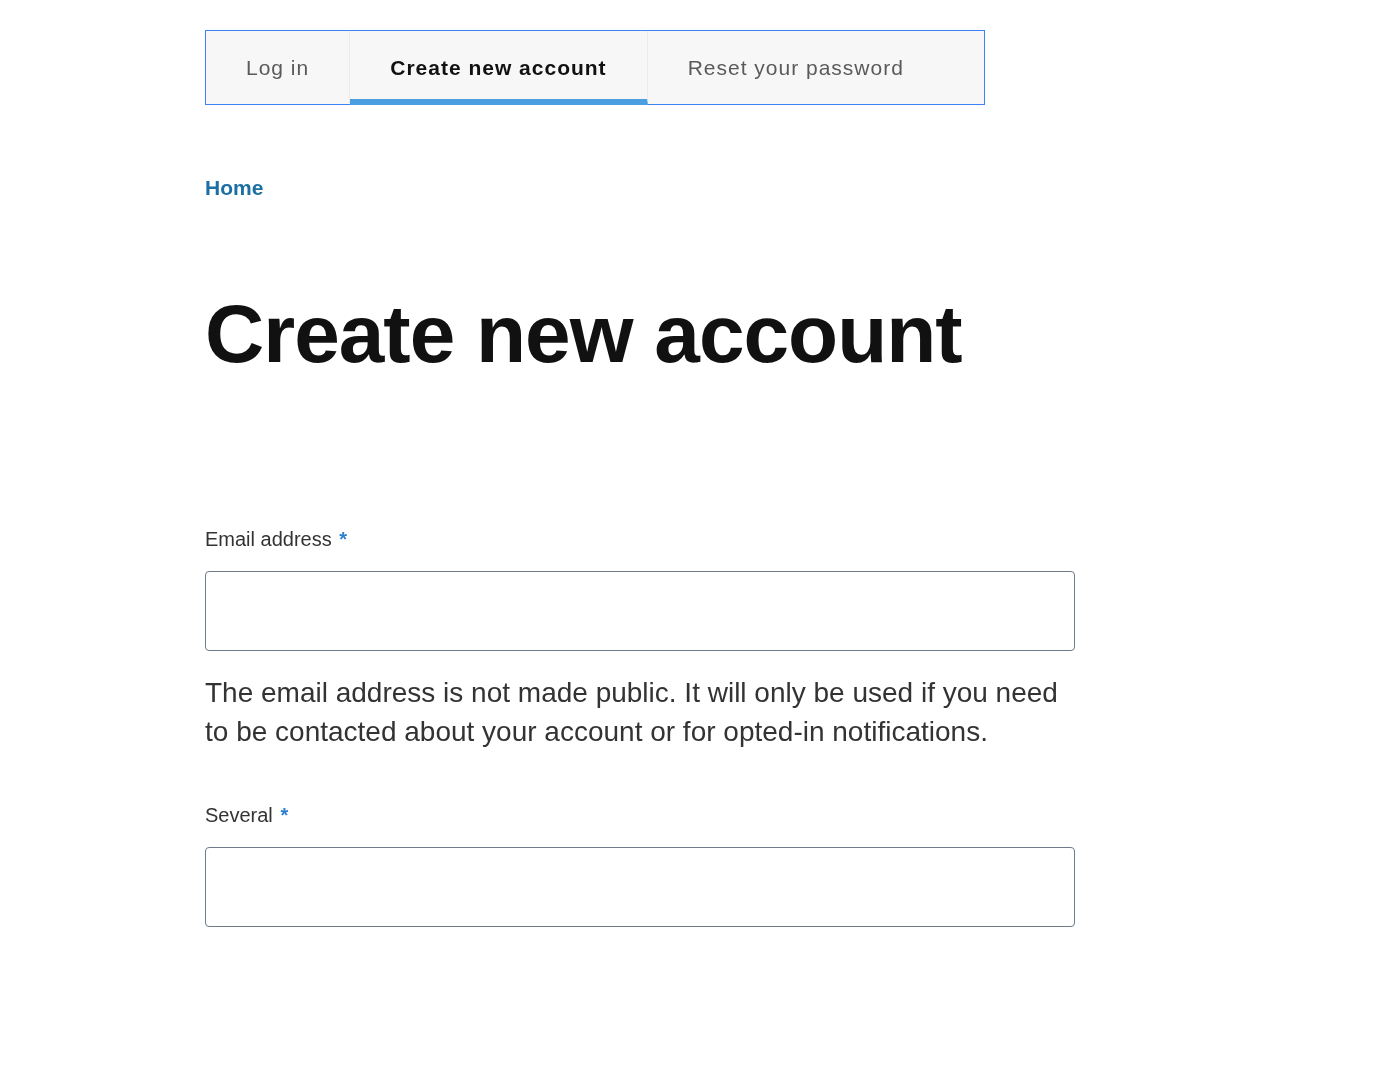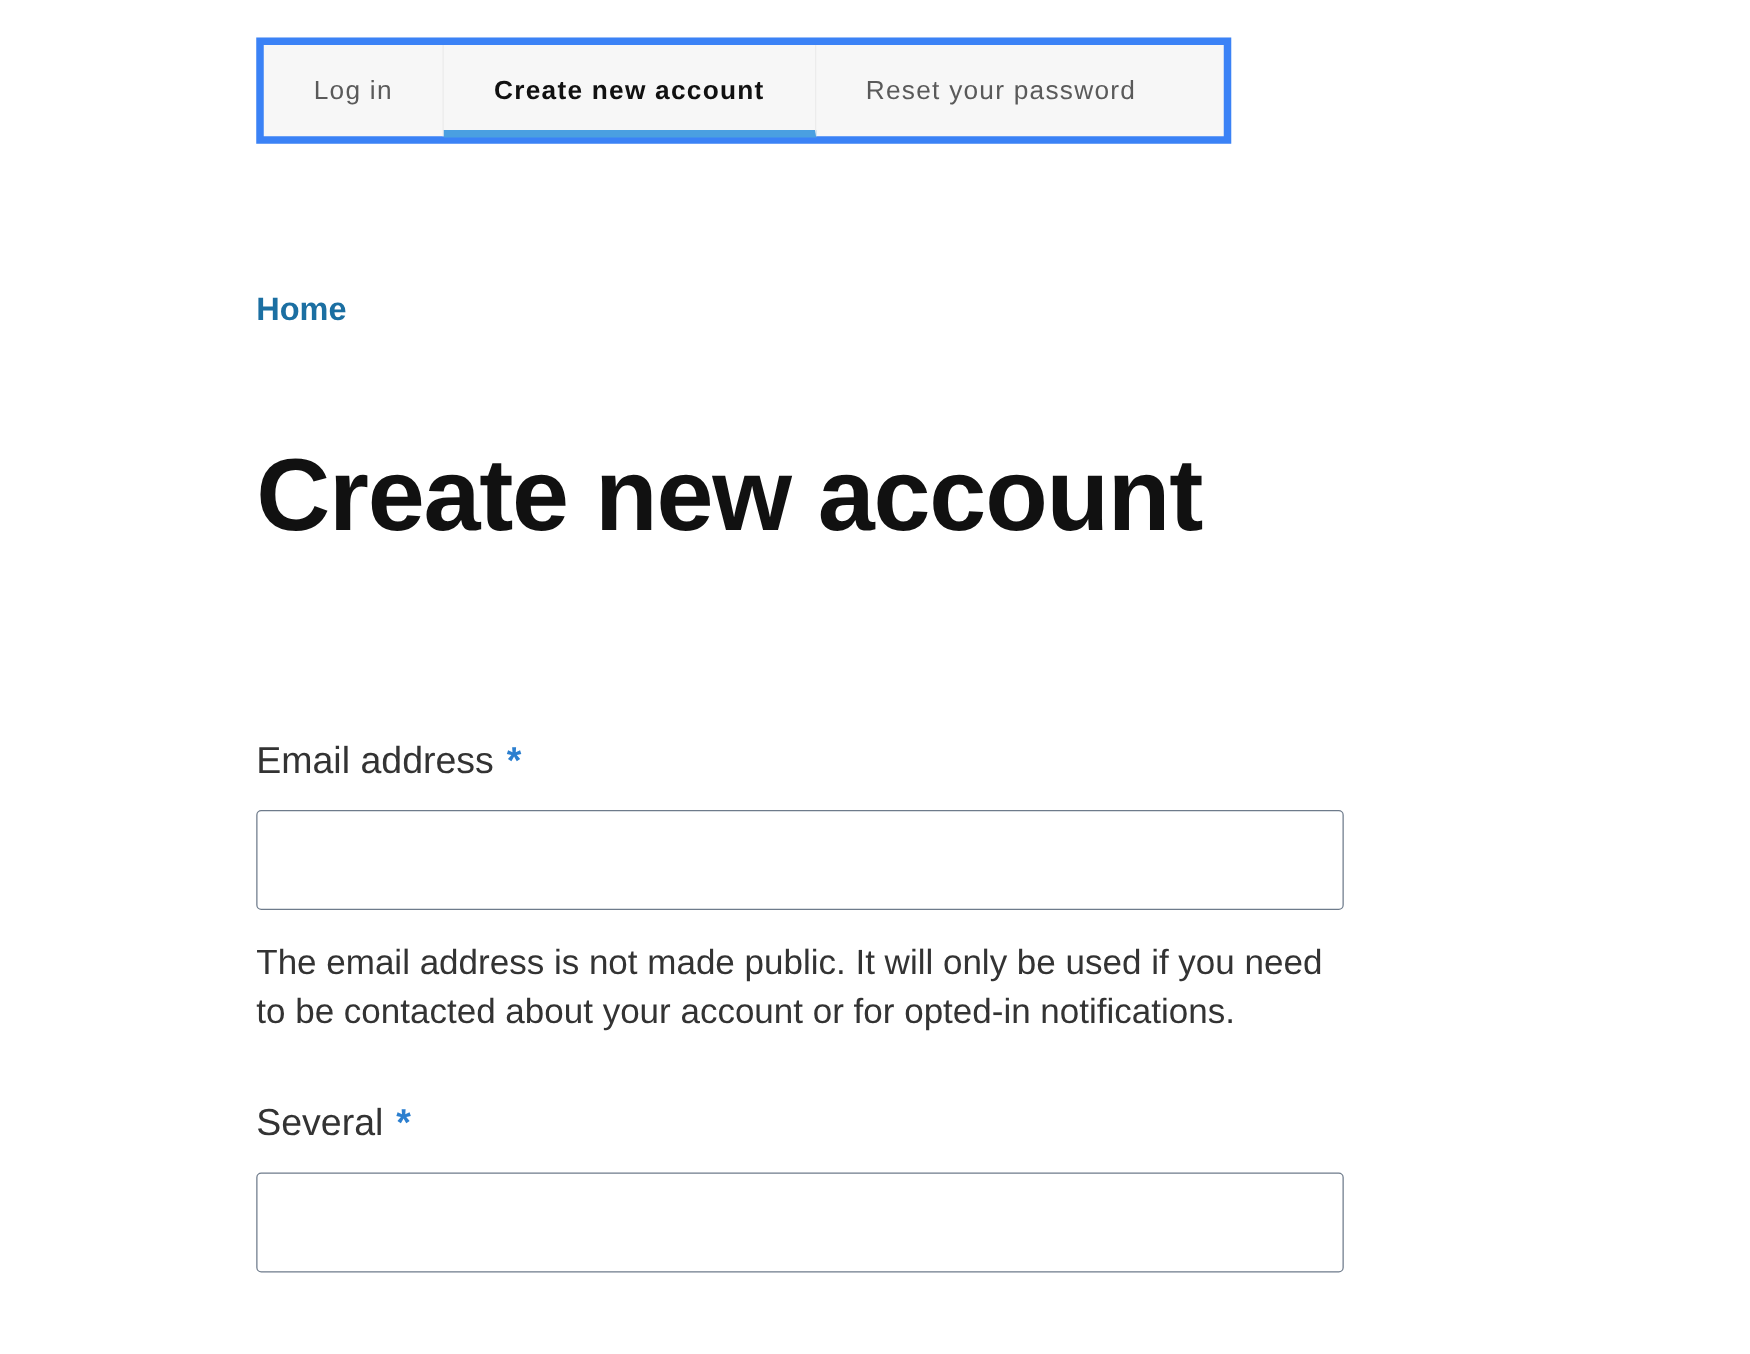--- a/index.html
+++ b/index.html
@@ -9,21 +9,21 @@
     color: #222;
     font-size: 20px;
     line-height: 1.4;
     width: 1400px;
     height: 1083px;
     padding-left: 205px;
     padding-right: 205px;
   }
   .tabs {
     display: flex;
-    border: 6px solid #3b82f6;
+    border: 1px solid #3b82f6;
     background: #f7f7f7;
     width: 780px;
     margin-top: 30px;
   }
   .tab {
     padding: 22px 40px;
     font-size: 21px;
     letter-spacing: 1px;
     cursor: pointer;
     color: #5a5a5a;
@@ -31,43 +31,43 @@
   }
   .tab:last-child { border-right: none; }
   .tab.active {
     color: #111;
     font-weight: 700;
     border-bottom: 6px solid #4a9fe1;
     margin-bottom: -1px;
     padding-bottom: 16px;
   }
   .breadcrumb {
-    margin-top: 114px;
-    font-size: 26px;
+    margin-top: 68px;
+    font-size: 21px;
     color: #1b6fa2;
     font-weight: 600;
     cursor: pointer;
   }
   h1.page-title {
     margin-top: 90px;
     font-size: 82px;
     font-weight: 900;
     letter-spacing: -1px;
     color: #111;
     line-height: 1;
   }
   .form-group {
     margin-top: 150px;
     width: 870px;
   }
   .form-group + .form-group {
     margin-top: 50px;
   }
   .field-label {
-    font-size: 30px;
+    font-size: 20px;
     color: #333;
     margin-bottom: 18px;
     display: block;
   }
   .req {
     color: #2c7fcf;
     font-weight: 700;
     margin-left: 2px;
   }
   .text-input {

